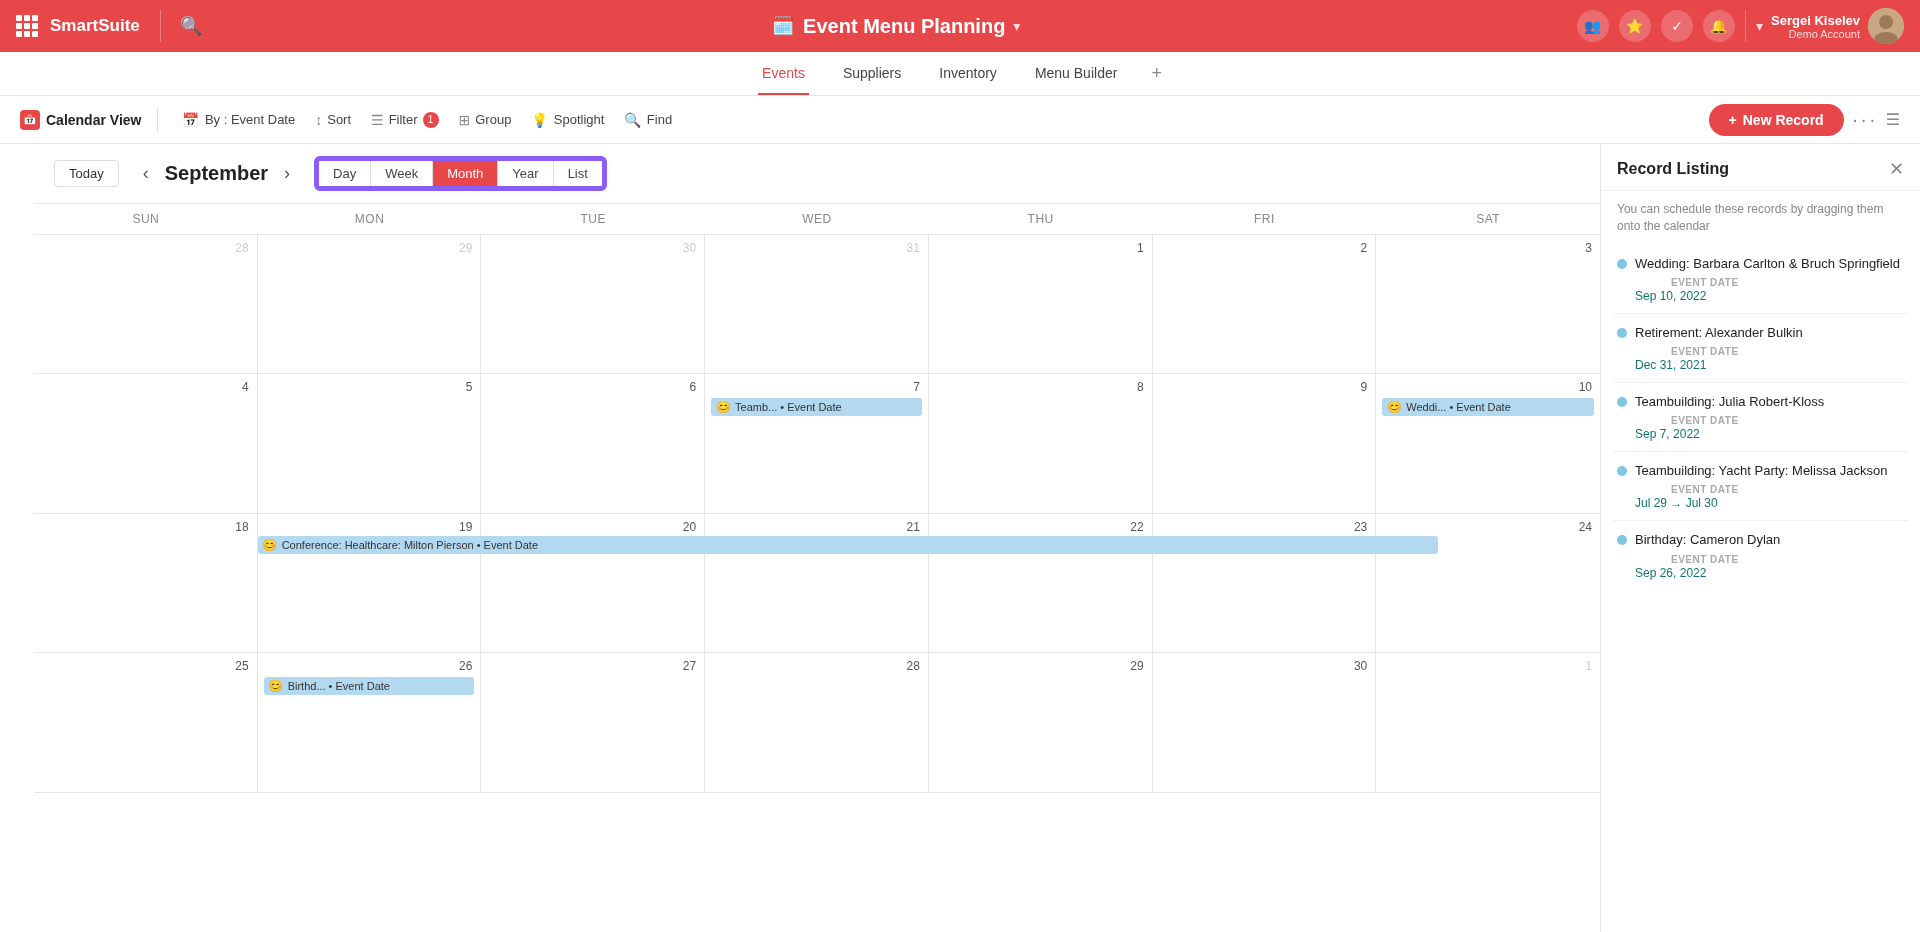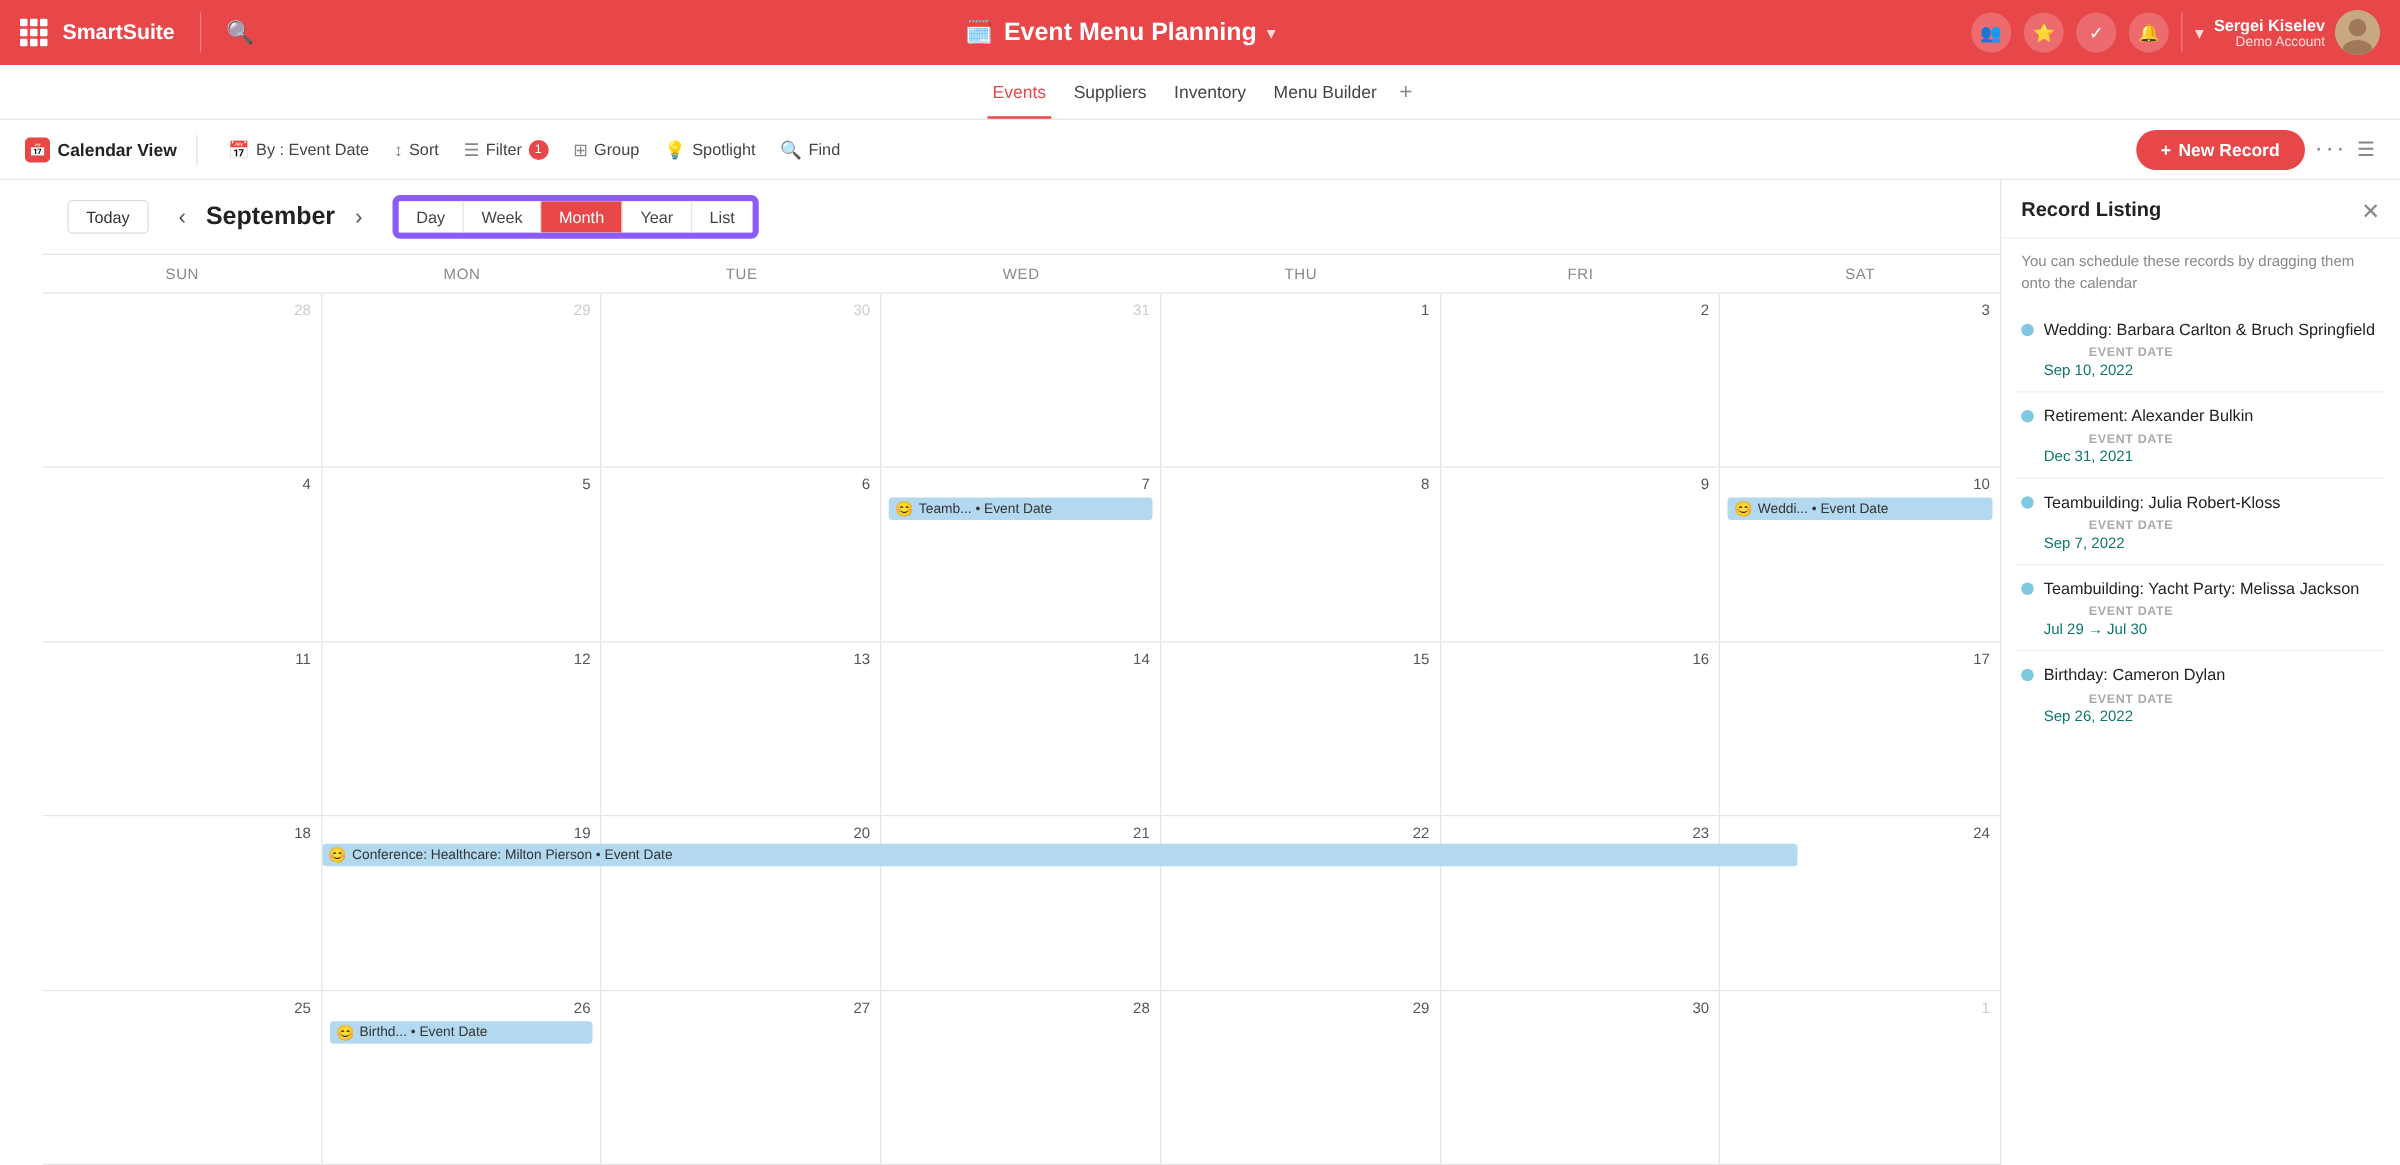--- a/index.html
+++ b/index.html
@@ -35,21 +35,21 @@
 
     
     .sub-nav {
       background: white;
       border-bottom: 1px solid #e5e5e5;
       display: flex;
       align-items: center;
       justify-content: center;
       padding: 0 20px;
       height: 44px;
-      gap: 14px;
+      gap: 30px;
     }
     .sub-nav-item { font-size: 14px; color: #444; cursor: pointer; padding: 12px 4px; border-bottom: 2px solid transparent; white-space: nowrap; }
     .sub-nav-item.active { color: #e8474a; border-bottom: 2px solid #e8474a; font-weight: 500; }
     .sub-nav-add { color: #888; font-size: 18px; cursor: pointer; }
 
     
     .toolbar {
       background: white;
       border-bottom: 1px solid #e5e5e5;
       display: flex;
@@ -368,43 +368,20 @@
           </div>
         <div class="cal-cell">
           <div class="cell-date">10</div>
           <div class="event-chip">
             <span class="event-chip-emoji">😊</span>
             <span class="event-chip-text">Weddi... • Event Date</span>
           </div>
         </div>
       </div>
 
-      <div class="cal-week">
-        <div class="cal-cell">
-            <div class="cell-date">11</div>
-          </div>
-        <div class="cal-cell">
-            <div class="cell-date">12</div>
-          </div>
-        <div class="cal-cell">
-            <div class="cell-date">13</div>
-          </div>
-        <div class="cal-cell">
-            <div class="cell-date">14</div>
-          </div>
-        <div class="cal-cell">
-            <div class="cell-date">15</div>
-          </div>
-        <div class="cal-cell">
-            <div class="cell-date">16</div>
-          </div>
-        <div class="cal-cell">
-            <div class="cell-date">17</div>
-          </div>
-      </div>
 
       <div class="cal-week" style="position:relative;">
         <div class="cal-cell">
             <div class="cell-date">18</div>
           </div>
         <div class="cal-cell" style="position:relative;">
           <div class="cell-date">19</div>
           <div class="event-chip" style="position:absolute; left:0; right:-430%; z-index:2; top:22px; margin:0;">
             <span class="event-chip-emoji">😊</span>
             <span class="event-chip-text">Conference: Healthcare: Milton Pierson • Event Date</span>

